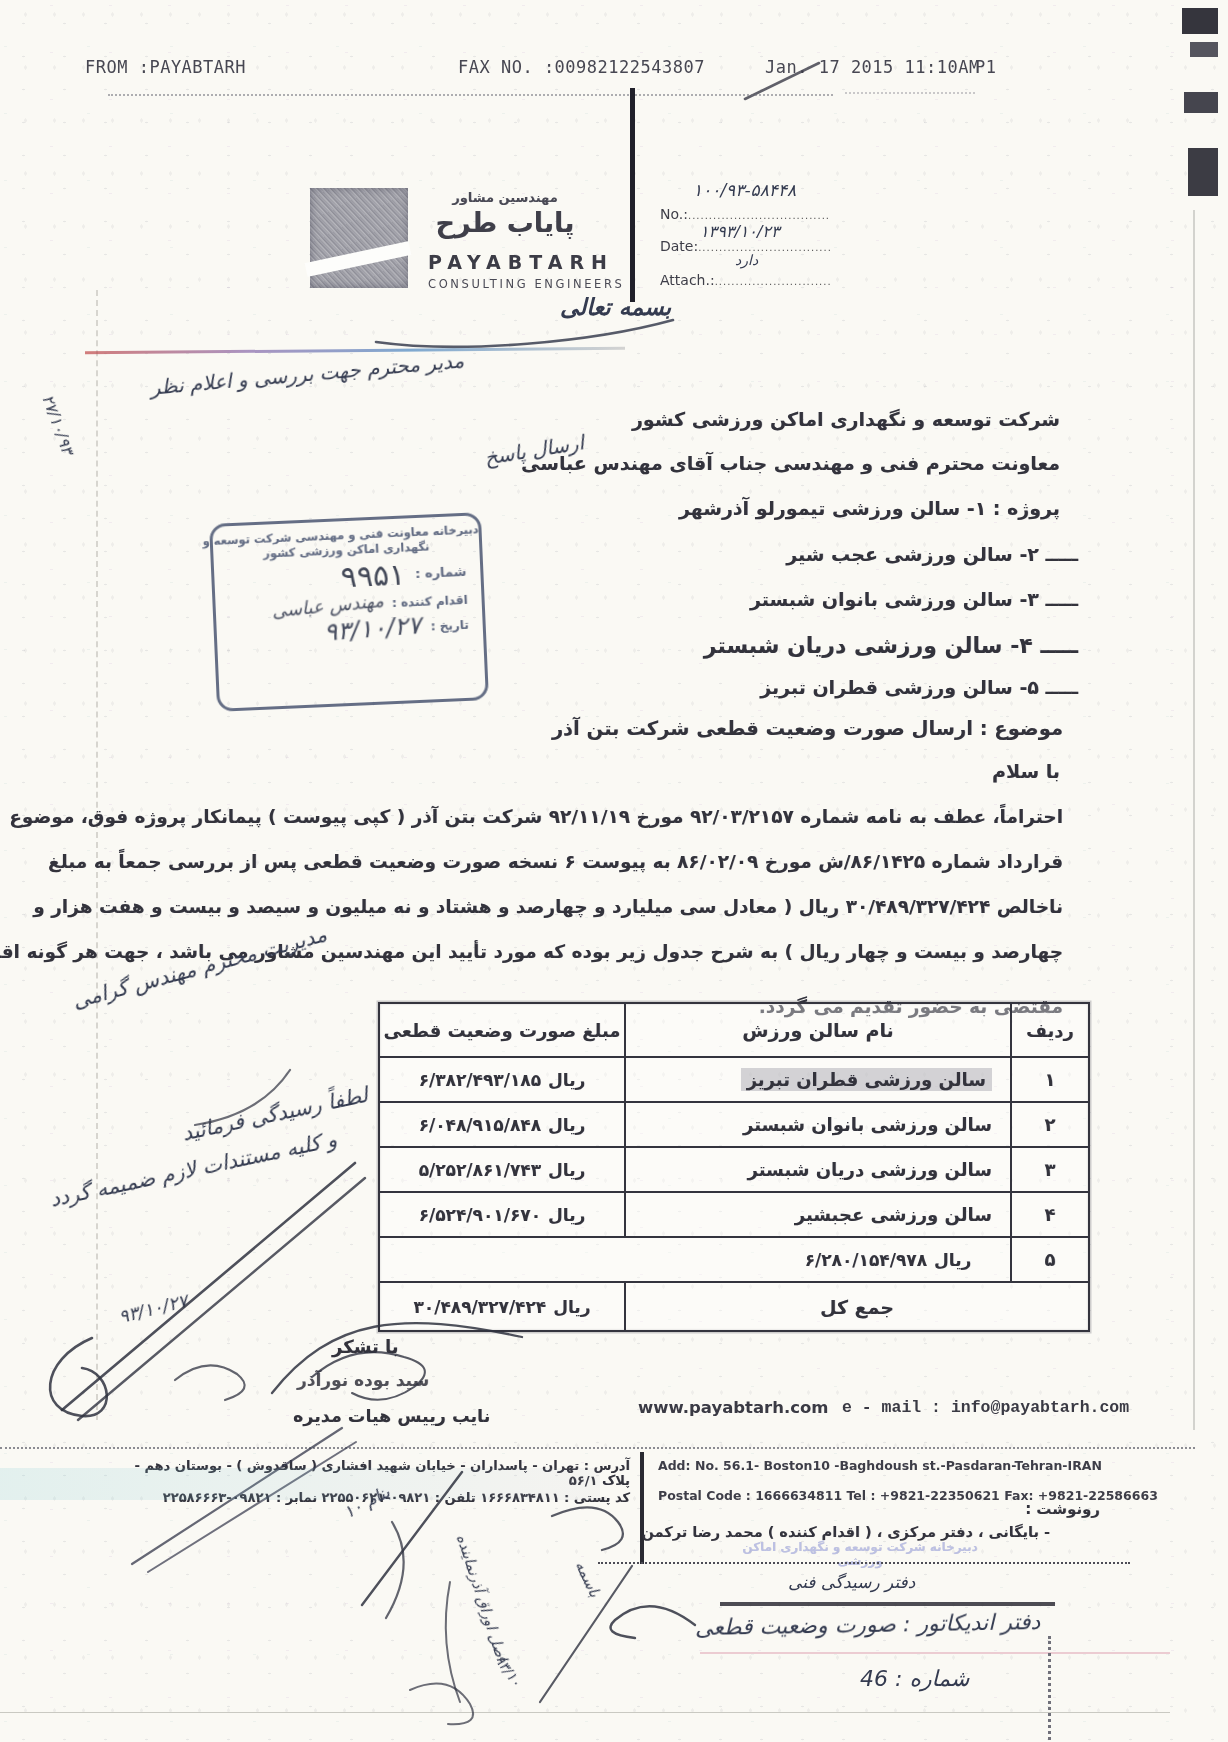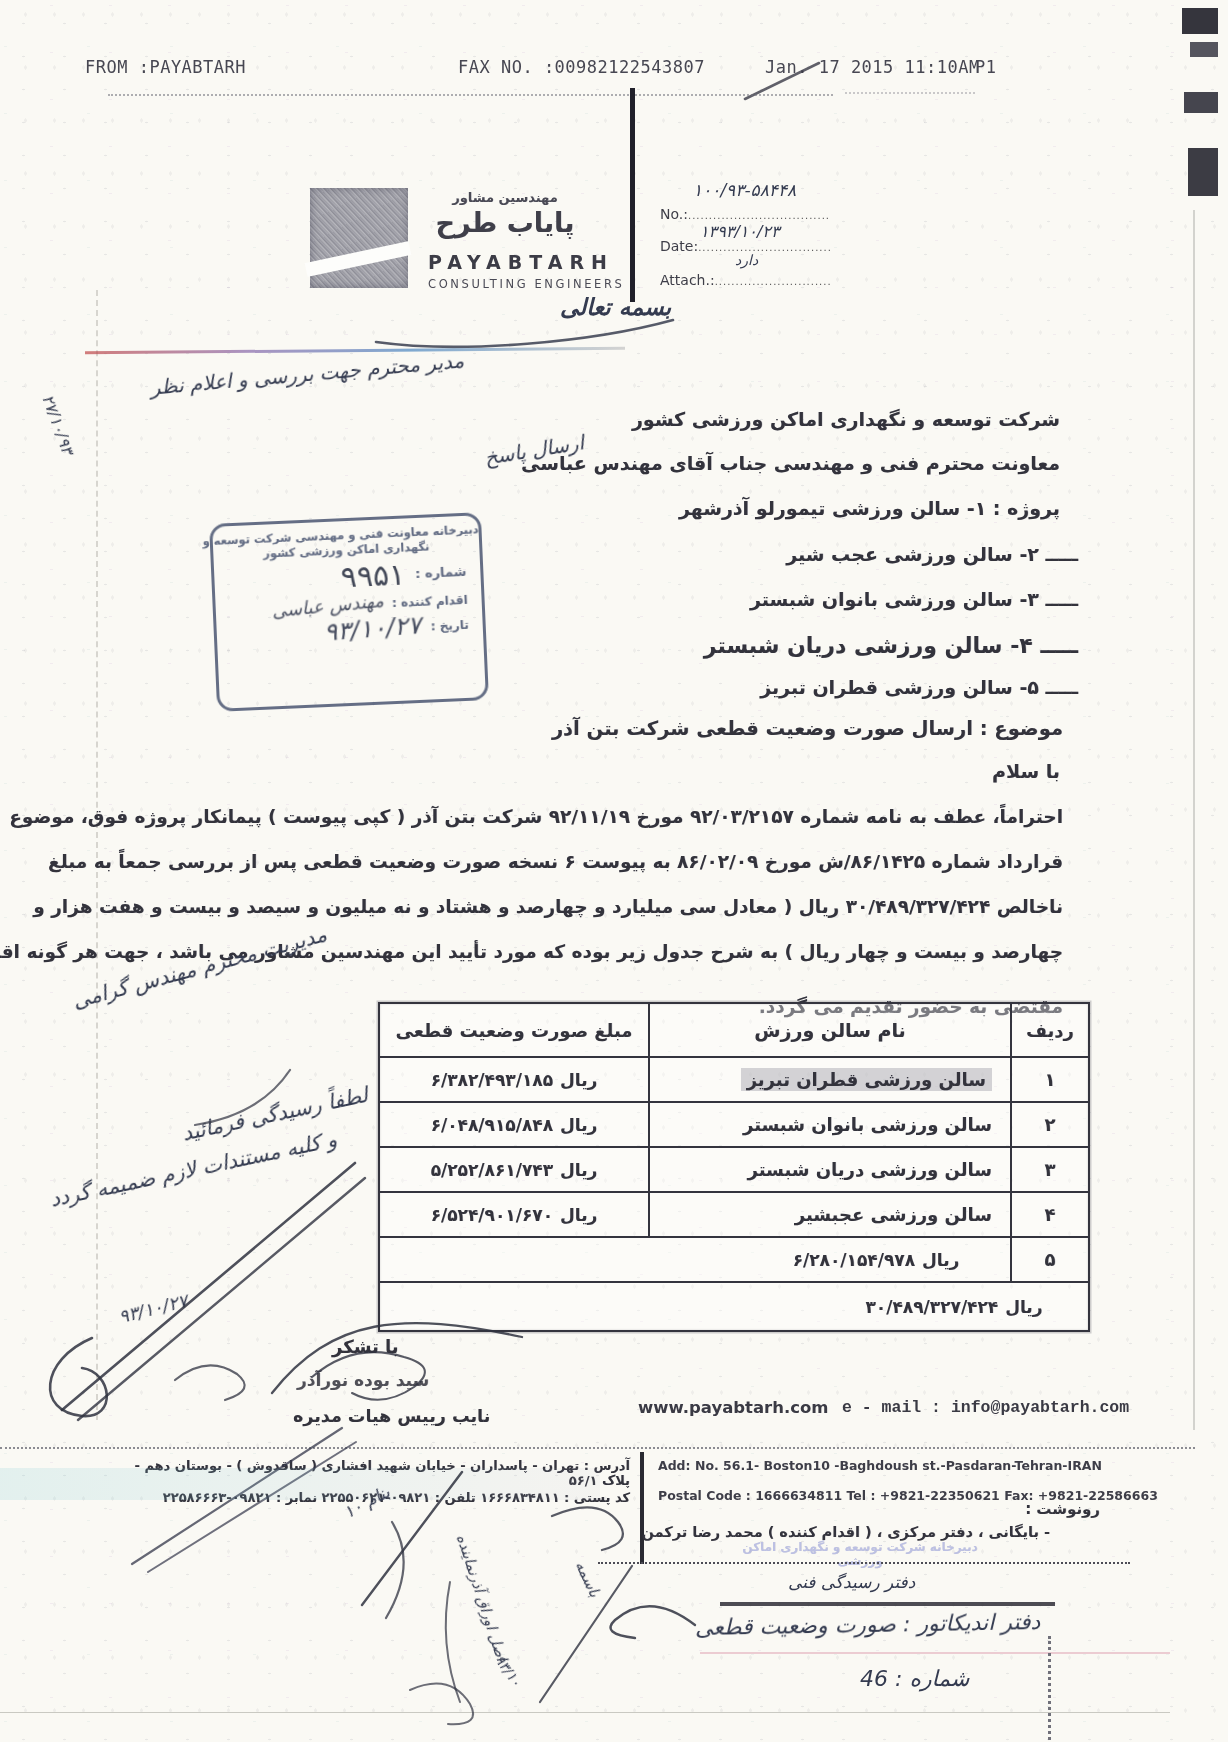--- a/index.html
+++ b/index.html
@@ -26,21 +26,21 @@
   .ftable{direction:rtl;border:2.5px solid #34343e;background:rgba(255,255,255,.35);
           box-shadow:0 0 0 1.5px rgba(52,52,62,.22), inset 0 0 2px rgba(52,52,62,.25);}
   .trow{display:flex;border-top:2.2px solid #34343e;}
   .trow.first{border-top:none;}
   .tc{display:flex;align-items:center;justify-content:center;box-sizing:border-box;
       border-left:2.2px solid #34343e;}
   .tc:last-child{border-left:none;}
   .c-no{width:78px;font-size:18px;}
   .c-name{flex:1;justify-content:flex-start;padding-right:18px;font-size:18px;}
   .c-name.center{justify-content:center;padding-right:0;}
-  .c-amt{width:268px;font-size:17px;direction:ltr;gap:7px;}
+  .c-amt{width:244px;font-size:17px;direction:ltr;gap:7px;}
   .c-merge{flex:1;}
   .h-head{height:52px;}
   .h-row{height:43px;}
   .h-tot{height:47px;}
   svg line, svg path{stroke-linecap:round;fill:none;}
 </style>
 </head>
 <body>
 
 <div class="page">
@@ -175,20 +175,21 @@
         </div>
     </div>
     <div class="trow h-row">
       <div class="tc c-no">۵</div>
       <div class="tc c-amt">
           <span>۶/۲۸۰/۱۵۴/۹۷۸</span>
           <span>ریال</span>
         </div>
     </div>
     <div class="trow h-tot">
+      <div class="tc c-merge" style="justify-content:center;font-weight:700;font-size:19px;">جمع کل</div>
       <div class="tc c-amt" style="font-weight:700;">
           <span>۳۰/۴۸۹/۳۲۷/۴۲۴</span>
           <span>ریال</span>
         </div>
     </div>
   </div>
 
   <div class="abs hw" style="left:70px;top:990px;font-size:21px;transform:rotate(-15deg);transform-origin:0 0;">مدیریت محترم مهندس گرامی</div>
   <div class="abs hw" style="left:180px;top:1122px;font-size:21px;transform:rotate(-12deg);transform-origin:0 0;">لطفاً رسیدگی فرمائید</div>
   <div class="abs hw" style="left:48px;top:1188px;font-size:21px;transform:rotate(-12deg);transform-origin:0 0;">و کلیه مستندات لازم ضمیمه گردد</div>

